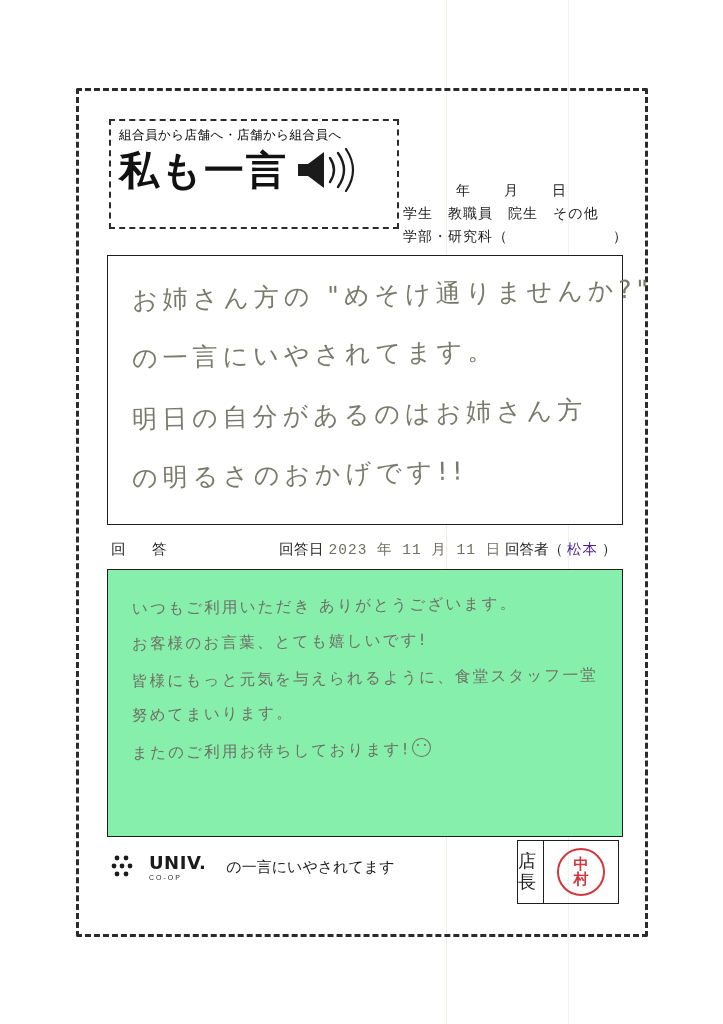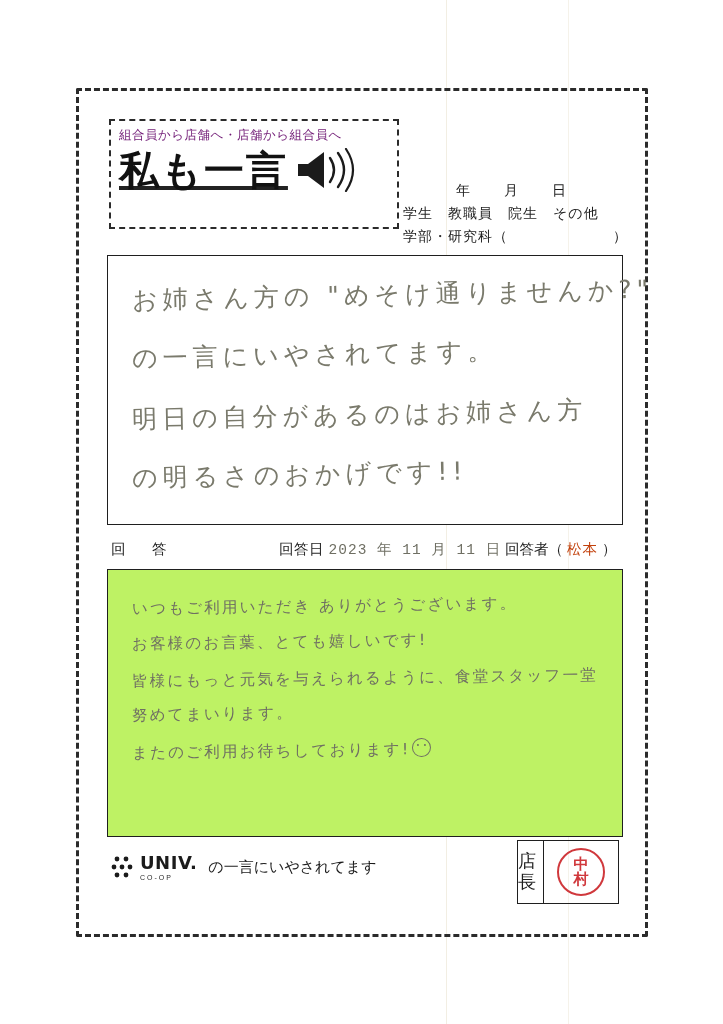--- a/index.html
+++ b/index.html
@@ -52,29 +52,28 @@
     top: 0;
     width: 290px;
     height: 110px;
     border: 2px dashed #2b2b2b;
     box-sizing: border-box;
     padding: 6px 8px 0 8px;
   }
   .title-small {
     font-size: 12.5px;
     letter-spacing: 0.5px;
-    color: #701a75;
+    color: #000000;
     white-space: nowrap;
   }
   .title-main {
     margin-top: 4px;
     display: flex;
     align-items: center;
     gap: 6px;
-    text-decoration: underline;
   }
   .title-main .kana {
     font-family: "DejaVu Sans", sans-serif;
     font-size: 40px;
     font-weight: bold;
     letter-spacing: 2px;
     color: #111;
     line-height: 1;
   }
   .megaphone {
@@ -156,34 +155,34 @@
     letter-spacing: 1px;
   }
   .answer-row .lbl-responder {
     position: absolute;
     left: 398px;
     top: 3px;
     white-space: nowrap;
   }
   .answer-row .responder-name {
     font-family: "DejaVu Sans", sans-serif;
-    color: #c2410c;
+    color: #4c1d95;
     letter-spacing: 1px;
   }
 
   
   .reply-box {
     position: absolute;
     left: 28px;
     top: 478px;
     width: 516px;
     height: 268px;
     border: 1px solid #1f1f1f;
     box-sizing: border-box;
-    background: #bef264;
+    background: #86efac;
   }
   .reply-box .hand {
     position: absolute;
     font-size: 15.5px;
     letter-spacing: 2.2px;
     color: #6f6f63;
     transform: rotate(-0.8deg);
   }
   .rl1 { left: 24px; top: 26px; }
   .rl2 { left: 24px; top: 62px; }
@@ -217,22 +216,22 @@
     left: 28px;
     bottom: 26px;
     width: 516px;
     height: 68px;
   }
   .coop {
     position: absolute;
     left: 4px;
     top: 14px;
     display: flex;
-    align-items: flex-end;
-    gap: 7px;
+    align-items: flex-start;
+    gap: 16px;
   }
   .coop-mark {
     width: 22px; height: 26px;
     position: relative;
   }
   .coop-text {
     display: flex;
     flex-direction: column;
     line-height: 1;
   }

